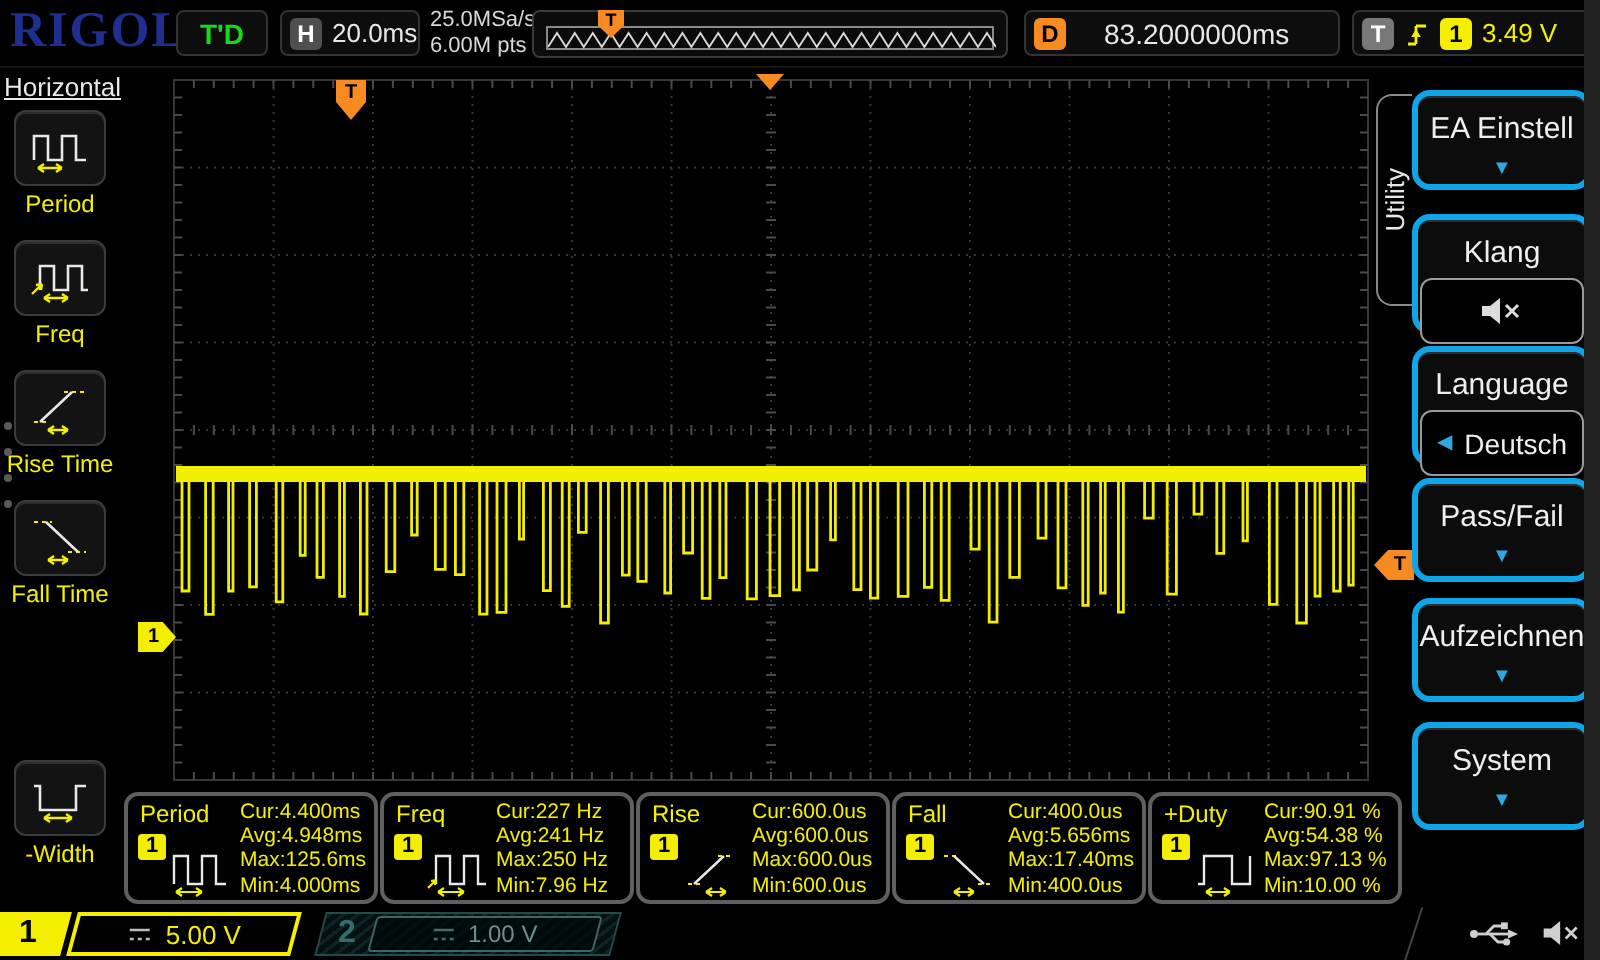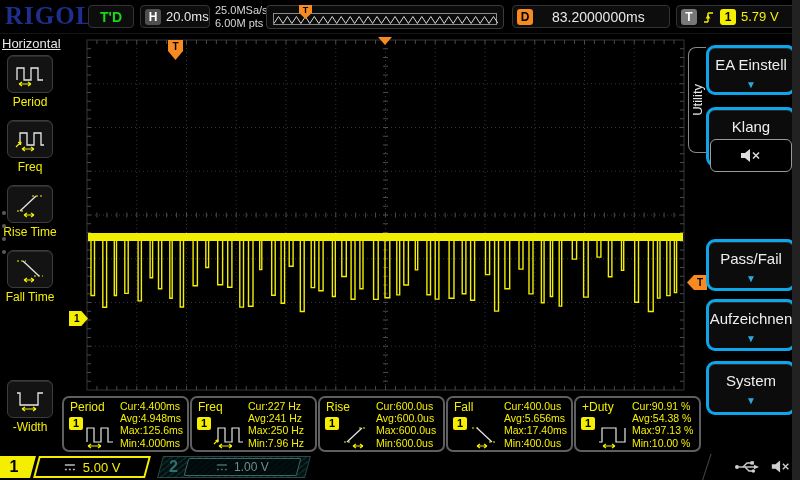--- a/index.html
+++ b/index.html
@@ -149,21 +149,21 @@
       <span class="badge orange">D</span>
       <span class="val">83.2000000ms</span>
     </div>
     <div class="tbox" id="t-box">
       <span class="badge tgray">T</span>
       <svg width="13" height="16" viewBox="0 0 13 16">
         <path d="M2,13 H6 M6,13 V4 M6,4 H11" stroke="#f4ef00" stroke-width="1.4" fill="none"></path>
         <polygon points="3.6,9.5 8.4,9.5 6,5.5" fill="#f4ef00"></polygon>
       </svg>
       <span class="badge yellow">1</span>
-      <span class="val">5.79 V</span>
+      <span class="val">3.49 V</span>
     </div>
   </div>
 
   <div id="leftmenu">
     <div class="title">Horizontal</div>
 
     <div class="lm-item" style="top:22px;">
       <div class="lm-btn">
           <svg width="32" height="28" viewBox="0 0 32 28">
         <path d="M3,20 V8 H10 V20 H17 V8 H24 V20 H29" stroke="#e8e8e8" stroke-width="1.3" fill="none"></path>
@@ -243,20 +243,27 @@
     <div class="rm-btn" style="top:74px;height:60px;">
       <div class="rm-label">Klang</div>
       <div class="rm-inner">
         <svg width="24" height="15" viewBox="0 0 24 15">
           <path d="M2,5 H6 L11,1 V14 L6,10 H2 Z" fill="#ddd"></path>
           <path d="M14,4.5 L20,10.5 M20,4.5 L14,10.5" stroke="#ddd" stroke-width="1.5"></path>
         </svg>
       </div>
     </div>
 
+    <div class="rm-btn" style="top:140px;height:60px;">
+      <div class="rm-label">Language</div>
+      <div class="rm-inner">
+        <span class="ltri">◀</span>
+        <span class="sel">Deutsch</span>
+      </div>
+    </div>
 
     <div class="rm-btn" style="top:206px;height:52px;">
       <div class="rm-label">Pass/Fail</div>
       <div class="rm-tri">▼</div>
     </div>
 
     <div class="rm-btn" style="top:266px;height:52px;">
       <div class="rm-label">Aufzeichnen</div>
       <div class="rm-tri">▼</div>
     </div>

